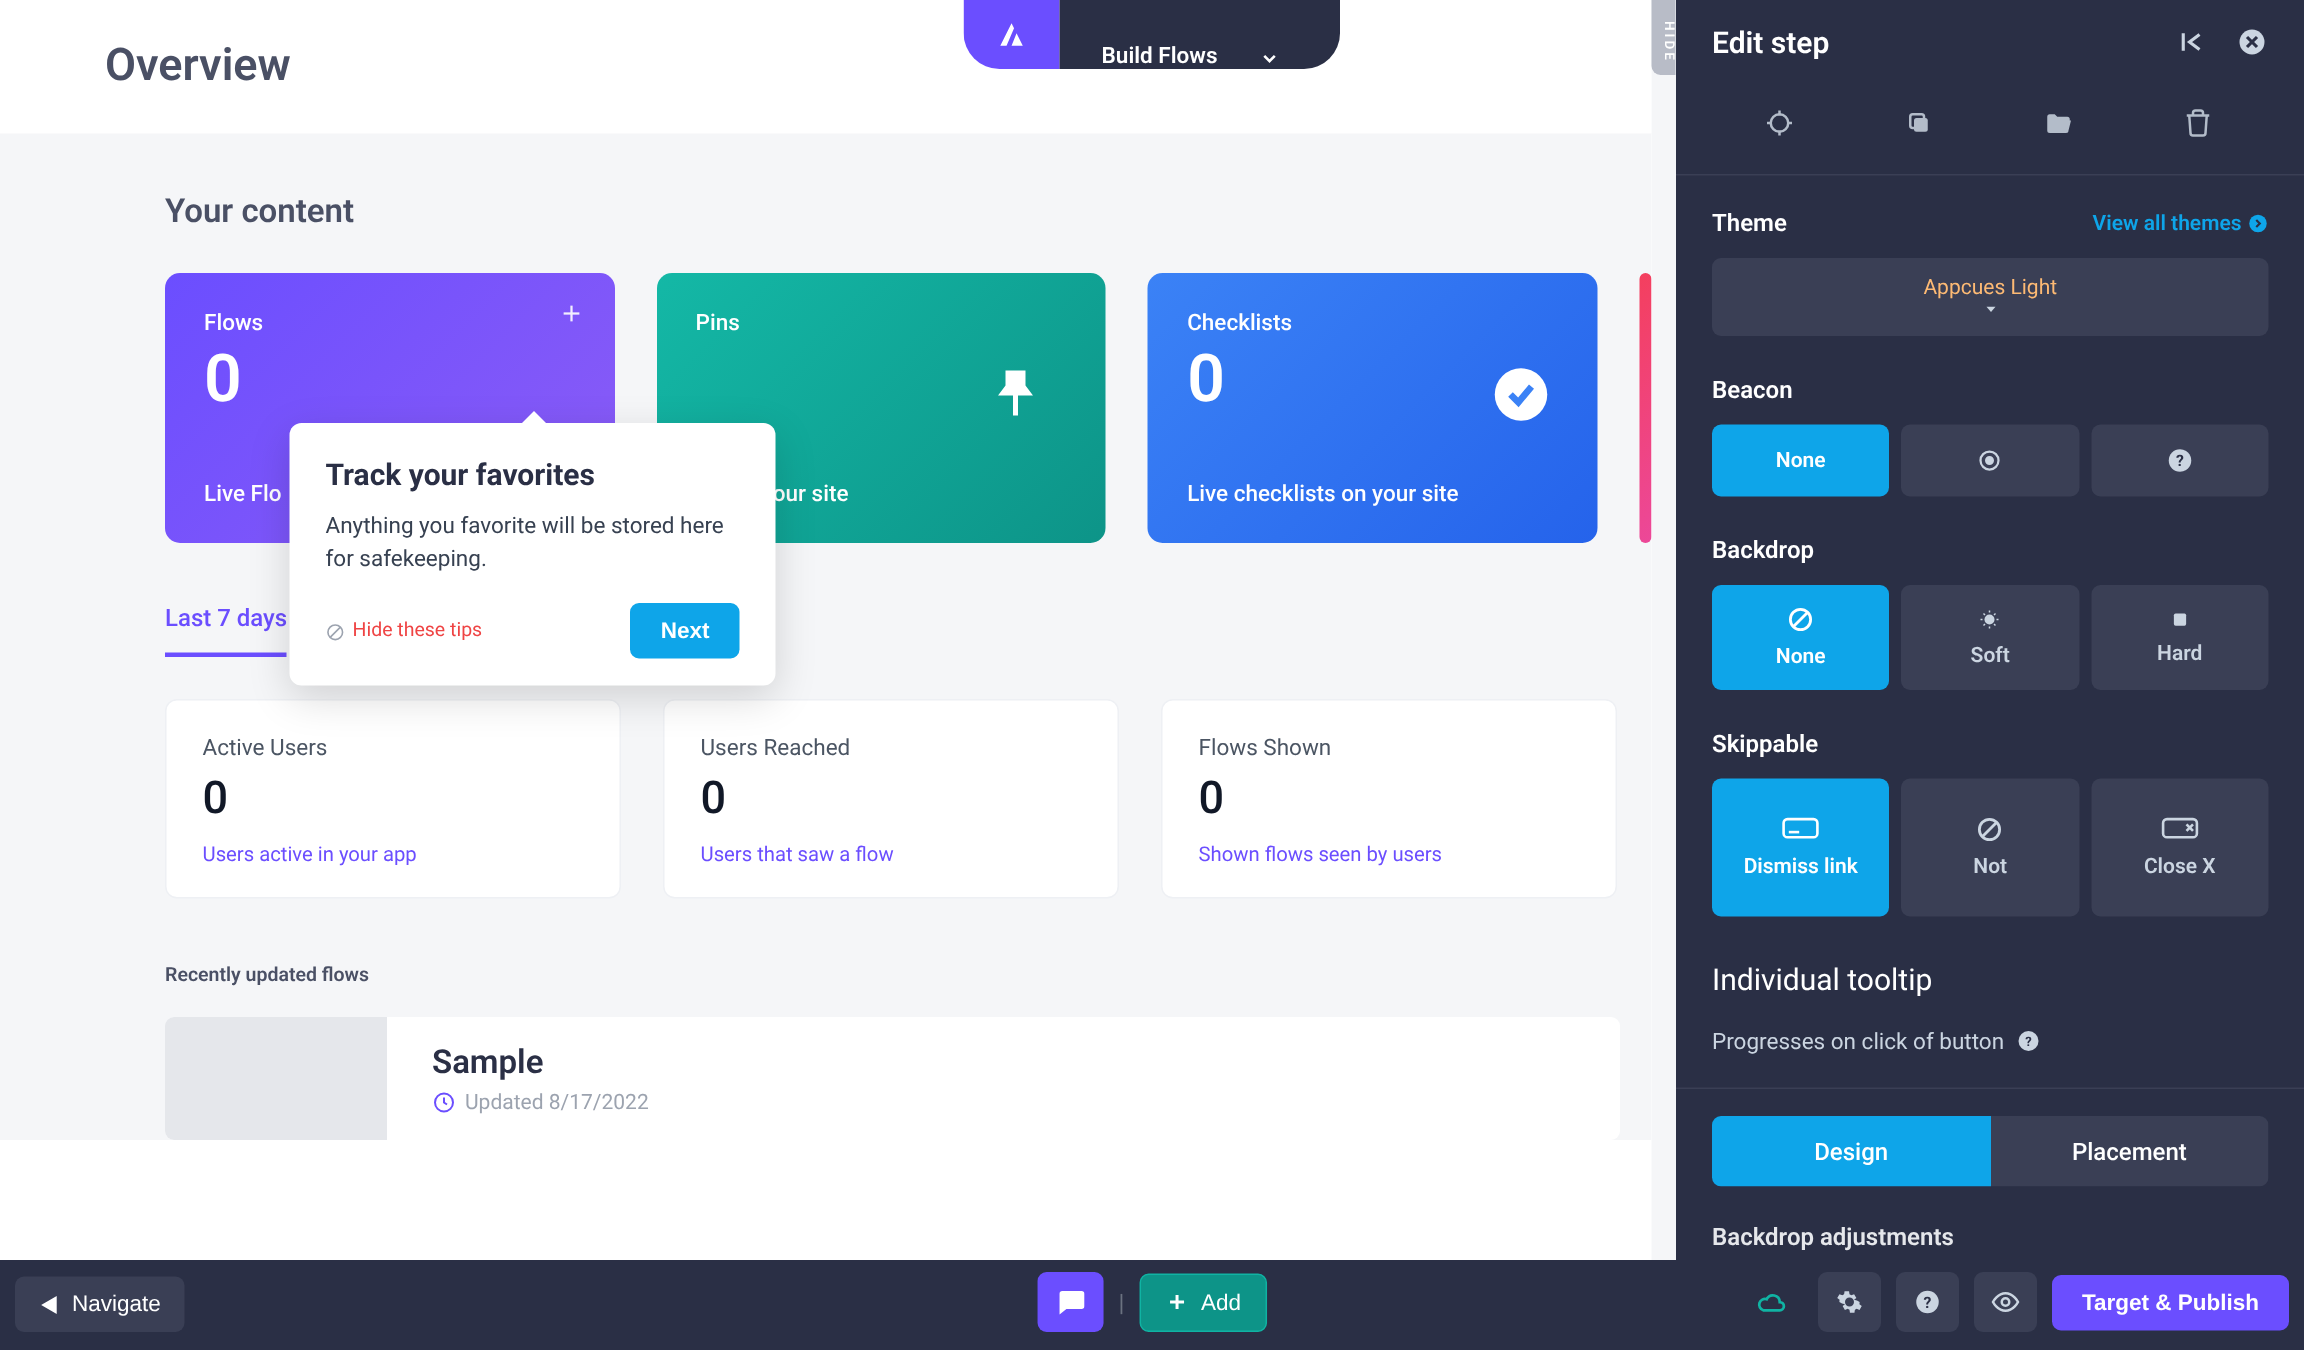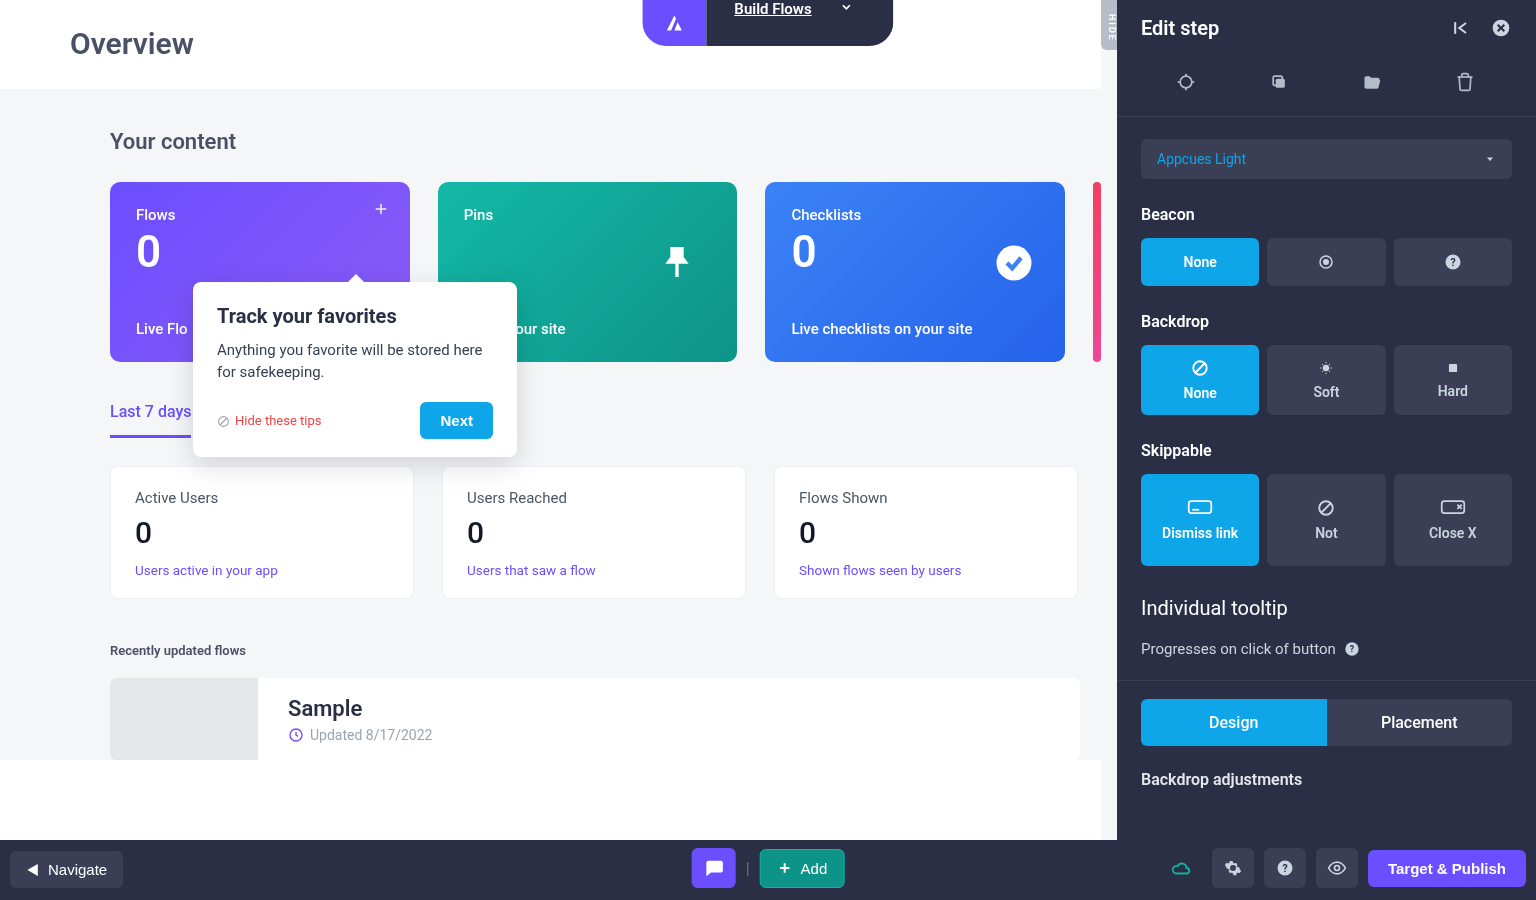--- a/index.html
+++ b/index.html
@@ -32,25 +32,24 @@
   display: flex;
   align-items: center;
   justify-content: center;
 }
 .top-header .logo svg { fill: #fff; }
 .top-header .menu {
   background: #2a2f45;
   color: #fff;
   padding: 0 40px 0 28px;
   display: flex;
-  align-items: flex-start;
+  align-items: flex-end;
   gap: 28px;
   font-weight: 600;
   font-size: 15px;
-  text-decoration: underline;
 }
 
 
 .main {
   position: absolute;
   left: 0;
   top: 0;
   right: 435px;
   bottom: 58px;
   overflow: hidden;
@@ -234,26 +233,27 @@
 .sidebar-section { padding: 22px 24px 4px; }
 .section-head { display: flex; justify-content: space-between; align-items: center; margin-bottom: 14px; }
 .section-label { font-size: 16px; font-weight: 600; }
 .section-link { color: #0ea5e9; font-size: 14px; font-weight: 600; display: flex; align-items: center; gap: 4px; cursor: pointer; }
 .theme-select {
   width: 100%;
   background: #3a3f55;
   border: none;
   border-radius: 6px;
   padding: 12px 16px;
-  color: #0ea5e9;
+  color: #fdba74;
   font-size: 14px;
   display: flex;
   justify-content: space-between;
   align-items: center;
   cursor: pointer;
+  flex-direction: column;
 }
 .option-row { display: flex; gap: 8px; }
 .option-btn {
   flex: 1;
   background: #3a3f55;
   border-radius: 6px;
   display: flex;
   flex-direction: column;
   align-items: center;
   justify-content: center;
@@ -497,20 +497,30 @@
     <div class="toolbar-icon">
       <svg width="20" height="20" viewBox="0 0 24 24" fill="none" stroke="#cbd5e1" stroke-width="2">
           <polyline points="3 6 5 6 21 6"></polyline>
           <path d="M8 6V4a2 2 0 012-2h4a2 2 0 012 2v2"></path>
           <path d="M19 6l-1 14a2 2 0 01-2 2H8a2 2 0 01-2-2L5 6"></path>
         </svg>
     </div>
   </div>
 
   <div class="sidebar-section">
+    <div class="section-head">
+      <div class="section-label">Theme</div>
+      <div class="section-link">
+        <span>View all themes</span>
+        <svg width="14" height="14" viewBox="0 0 24 24" fill="#0ea5e9">
+            <circle cx="12" cy="12" r="10"></circle>
+            <polyline points="10 8 14 12 10 16" fill="none" stroke="#2a2f45" stroke-width="2.5"></polyline>
+          </svg>
+      </div>
+    </div>
     <div class="theme-select">
       <span>Appcues Light</span>
       <svg width="12" height="12" viewBox="0 0 24 24" fill="#cbd5e1">
           <polygon points="6 9 18 9 12 16"></polygon>
         </svg>
     </div>
   </div>
 
   <div class="sidebar-section">
     <div class="section-label" style="margin-bottom:14px;">Beacon</div>

